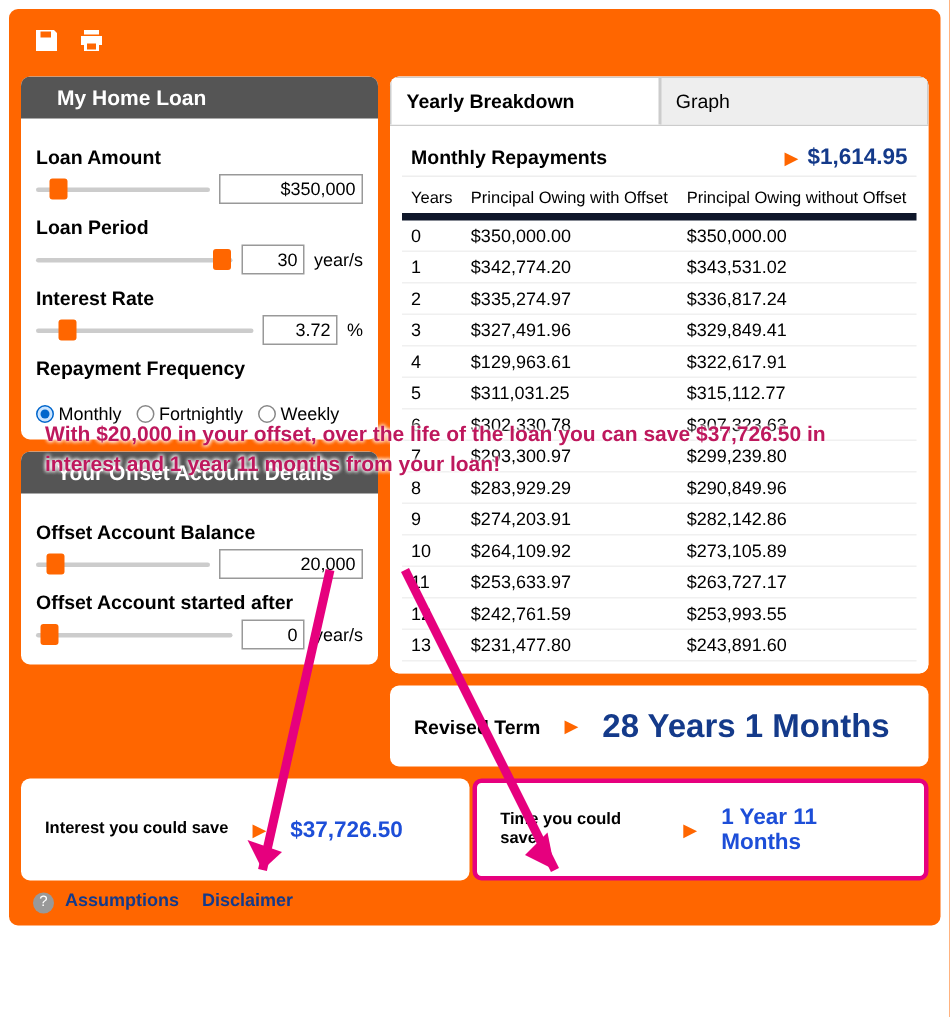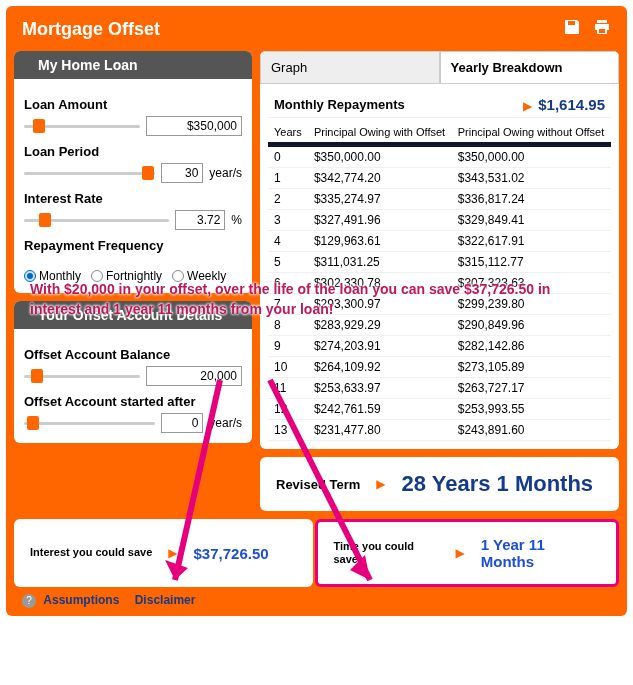--- a/index.html
+++ b/index.html
@@ -52,21 +52,20 @@
 .q-icon{display:inline-block;width:14px;height:14px;background:#999;color:#fff;border-radius:50%;text-align:center;font-size:10px;line-height:14px;margin-right:4px}
 .annotation{position:absolute;top:280px;left:30px;right:30px;color:#be185d;font-family:Liberation Sans, sans-serif;font-size:14px;font-weight:bold;line-height:1.4;text-shadow:0 0 3px #fff,0 0 3px #fff,0 0 3px #fff;pointer-events:none;z-index:10}
 .arrow{position:absolute;pointer-events:none;z-index:9}
 .arrow svg{overflow:visible}
 </style>
 </head>
 <body>
 
 <div class="app">
   <div class="header">
-    <div class="title">Mortgage Offset</div>
     <div class="header-icons">
       <span class="icon-btn">
         <svg width="18" height="18" viewBox="0 0 18 18">
             <path fill="#fff" d="M2 2h12l2 2v12H2V2zm3 1v4h7V3H5zm1 8h6v4H6v-4z"></path>
           </svg>
       </span>
       <span class="icon-btn">
         <svg width="18" height="18" viewBox="0 0 18 18">
             <path fill="#fff" d="M4 2h10v3H4V2zm-2 4h14v6h-2v4H4v-4H2V6zm4 5v4h6v-4H6z"></path>
           </svg>
@@ -143,22 +142,22 @@
             <input class="num-input" style="width: 42px;" value="0">
             <span class="unit">year/s</span>
           </div>
         </div>
       </div>
     </div>
 
     <div class="right">
       <div style="background:#fff;border-radius:6px;overflow:hidden">
         <div class="tabs">
+          <div class="tab active">Yearly Breakdown</div>
           <div class="tab">Graph</div>
-          <div class="tab active">Yearly Breakdown</div>
         </div>
         <div class="table-panel">
           <div class="mreprow">
             <span class="mrep-lbl">Monthly Repayments</span>
             <span><span class="tri">▶</span><span class="mrep-val">$1,614.95</span></span>
           </div>
           <table>
             <thead>
                 <tr>
               <th>Years</th>

